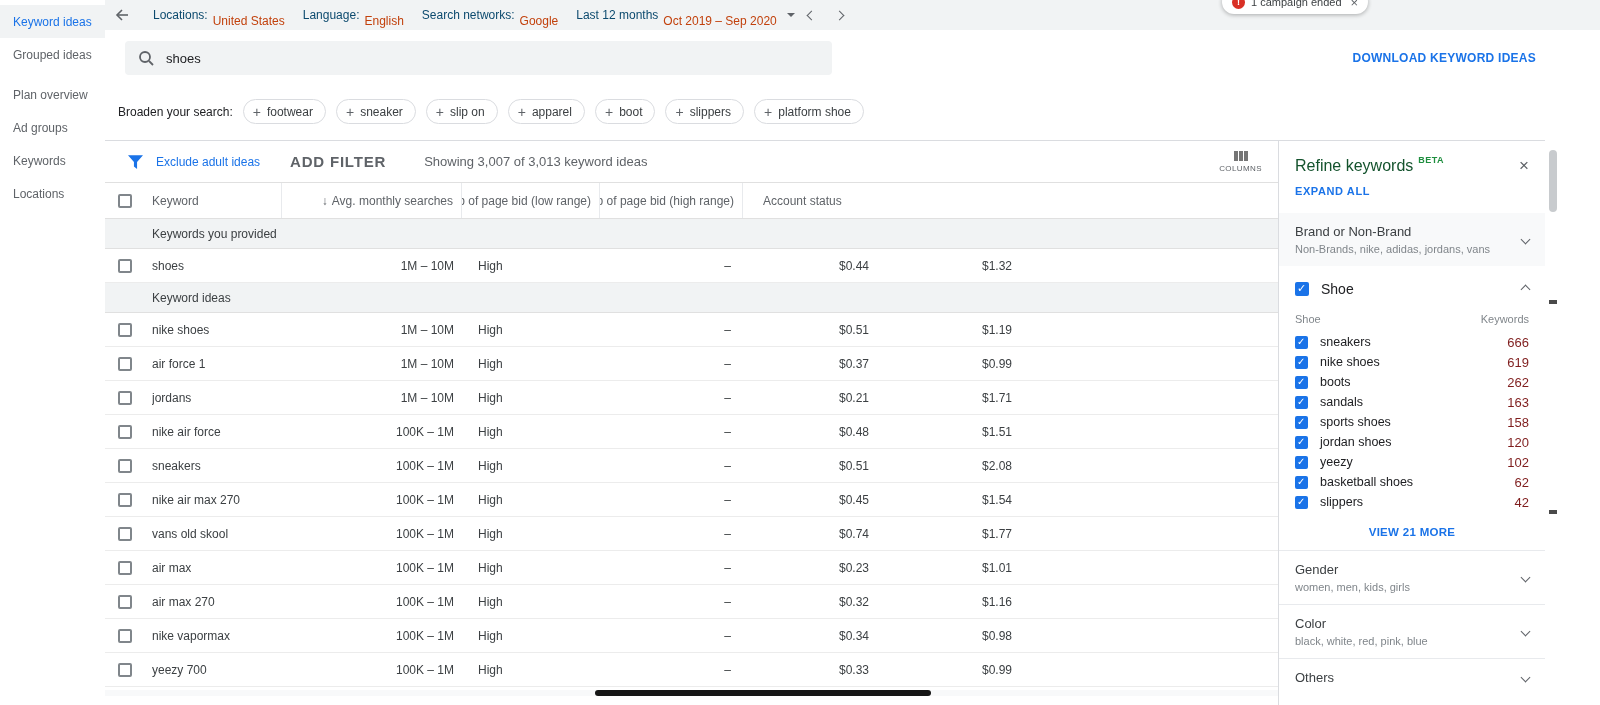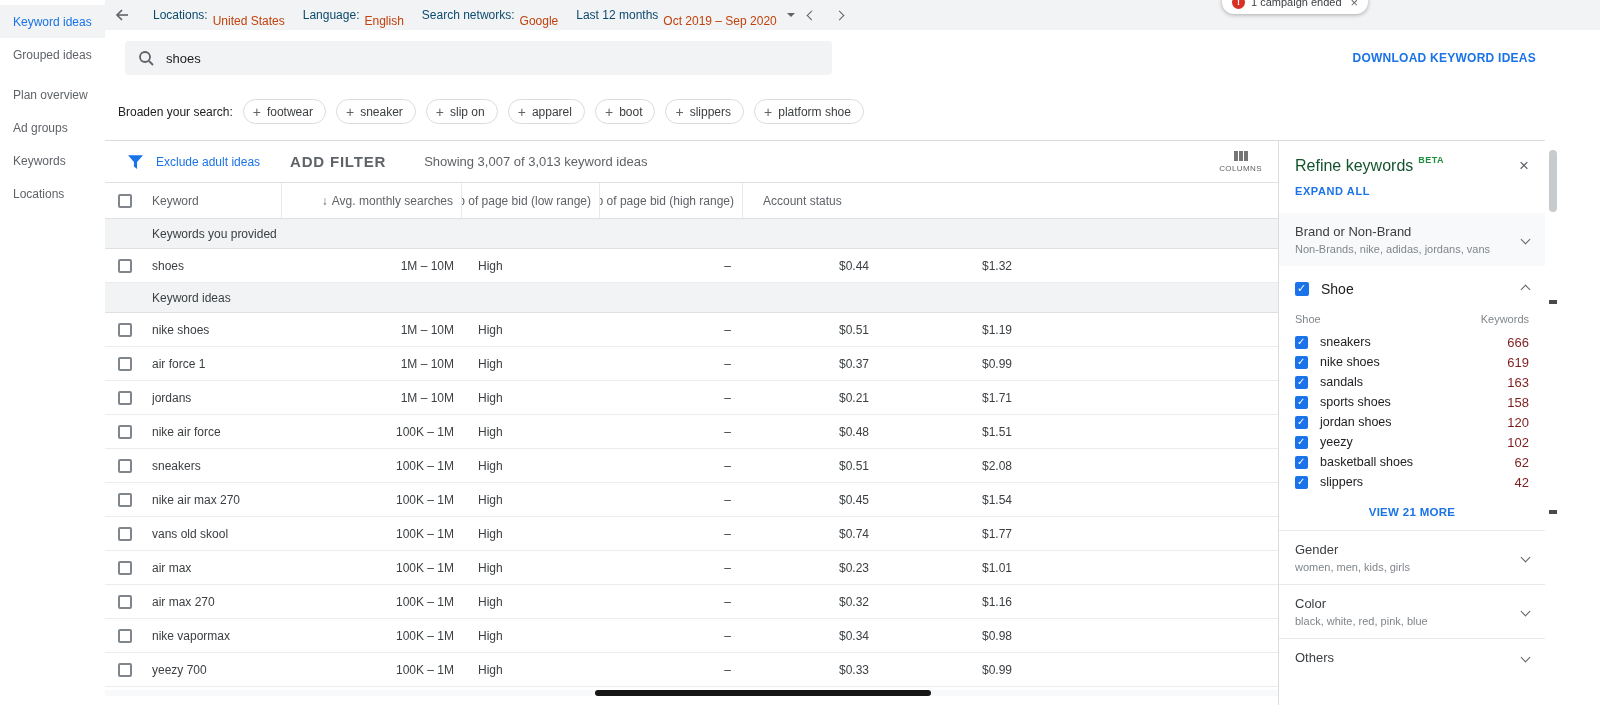--- a/index.html
+++ b/index.html
@@ -428,20 +428,25 @@
         <span class="shoe-item-label">sneakers</span>
         <span class="shoe-item-count">666</span>
       </div>
       <div class="shoe-item">
         <span class="cbc"></span>
         <span class="shoe-item-label">nike shoes</span>
         <span class="shoe-item-count">619</span>
       </div>
       <div class="shoe-item">
         <span class="cbc"></span>
+        <span class="shoe-item-label">boots</span>
+        <span class="shoe-item-count">262</span>
+      </div>
+      <div class="shoe-item">
+        <span class="cbc"></span>
         <span class="shoe-item-label">sandals</span>
         <span class="shoe-item-count">163</span>
       </div>
       <div class="shoe-item">
         <span class="cbc"></span>
         <span class="shoe-item-label">sports shoes</span>
         <span class="shoe-item-count">158</span>
       </div>
       <div class="shoe-item">
         <span class="cbc"></span>

